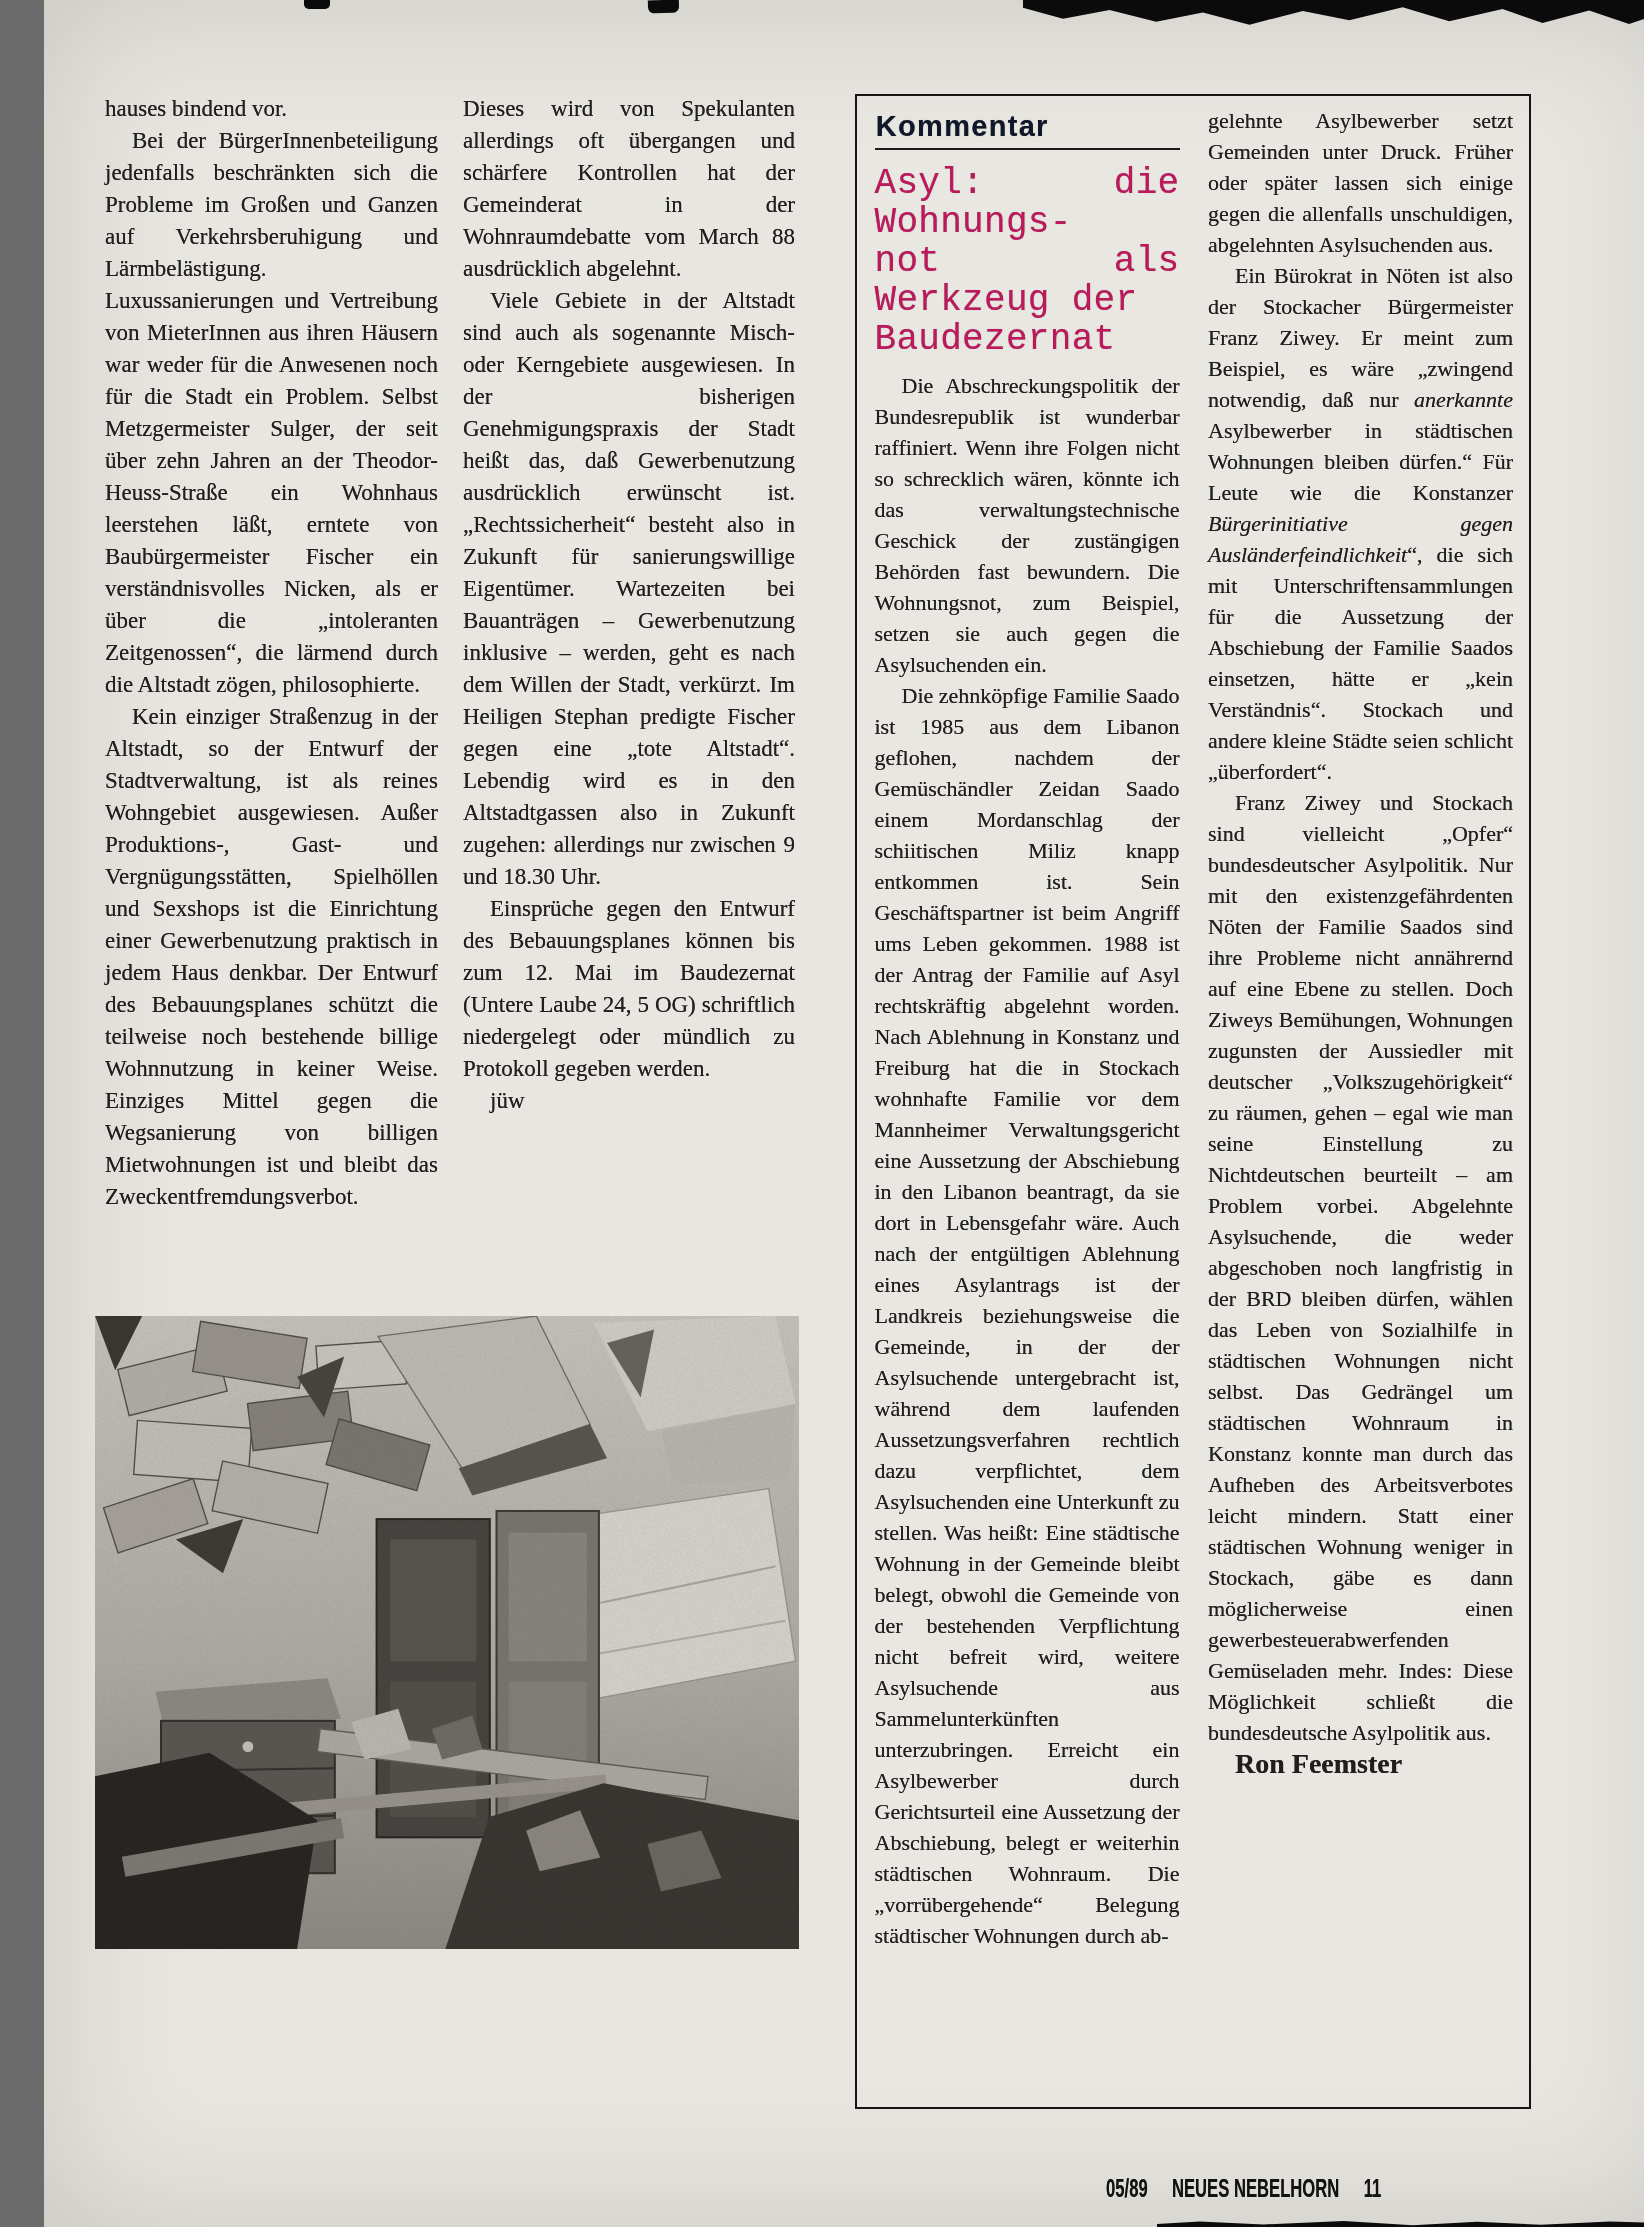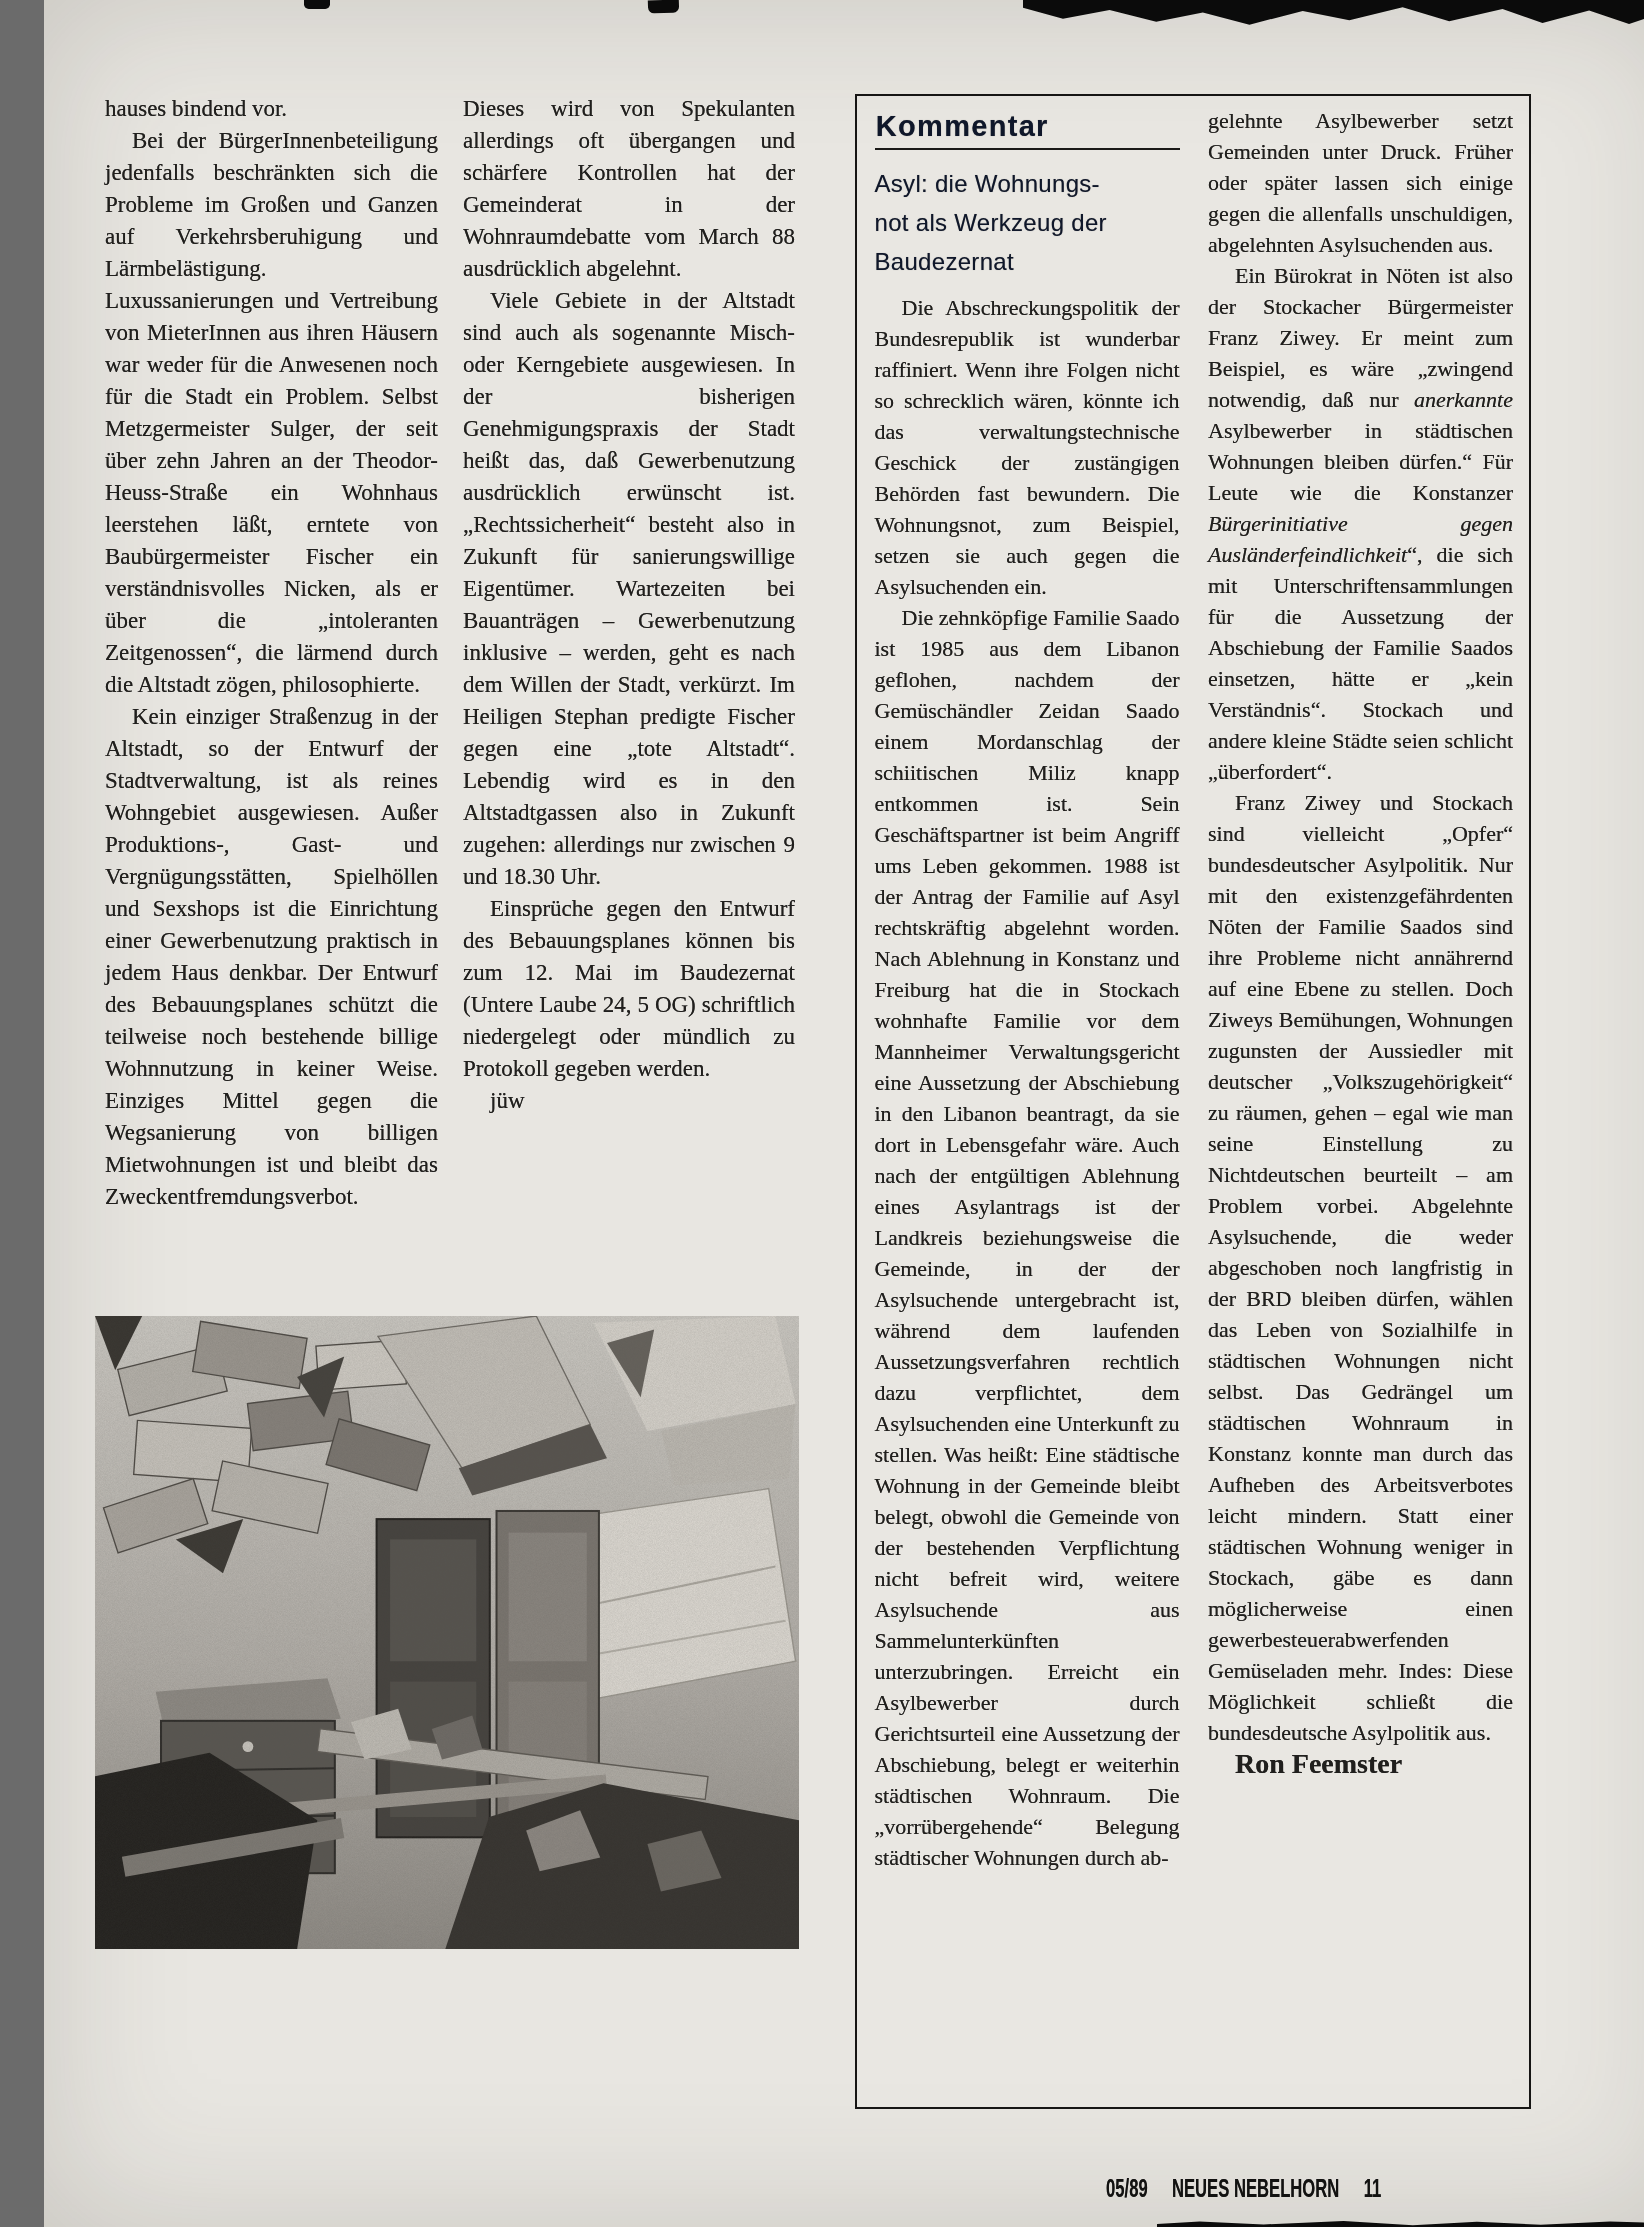--- a/index.html
+++ b/index.html
@@ -56,22 +56,22 @@
   .kcol-right { left:351px; }
   .kcol-right p:first-child { text-indent:0; }
   .kicker {
     font-family:"Liberation Sans","DejaVu Sans",sans-serif;
     font-weight:bold; font-size:29px; letter-spacing:1.3px;
     color:#0f172a; margin:5.4px 0 6.7px 1.3px;
     text-shadow:0 0 0.7px rgba(30,30,28,0.55);
   }
   .krule { border:0; border-top:2.7px solid #1b1a18; margin:0 0 13.5px 0; }
   .ktitle {
-    font-family:Liberation Sans, sans-serif;
-    font-size:24px; line-height:39px; color:#0f172a;
+    font-family:Liberation Mono, monospace;
+    font-size:36px; line-height:39px; color:#be185d;
     margin-bottom:10.8px; letter-spacing:0.3px;
     text-shadow:0 0 0.7px rgba(55,52,48,0.5);
   }
   .byline {
     font-weight:bold; text-indent:39px; margin-top:1.3px;
     font-size:28px;
   }
   
   .photo { position:absolute; left:51px; top:1316px; width:704px; height:633px; }
   .photo svg { display:block; width:100%; height:100%; }

